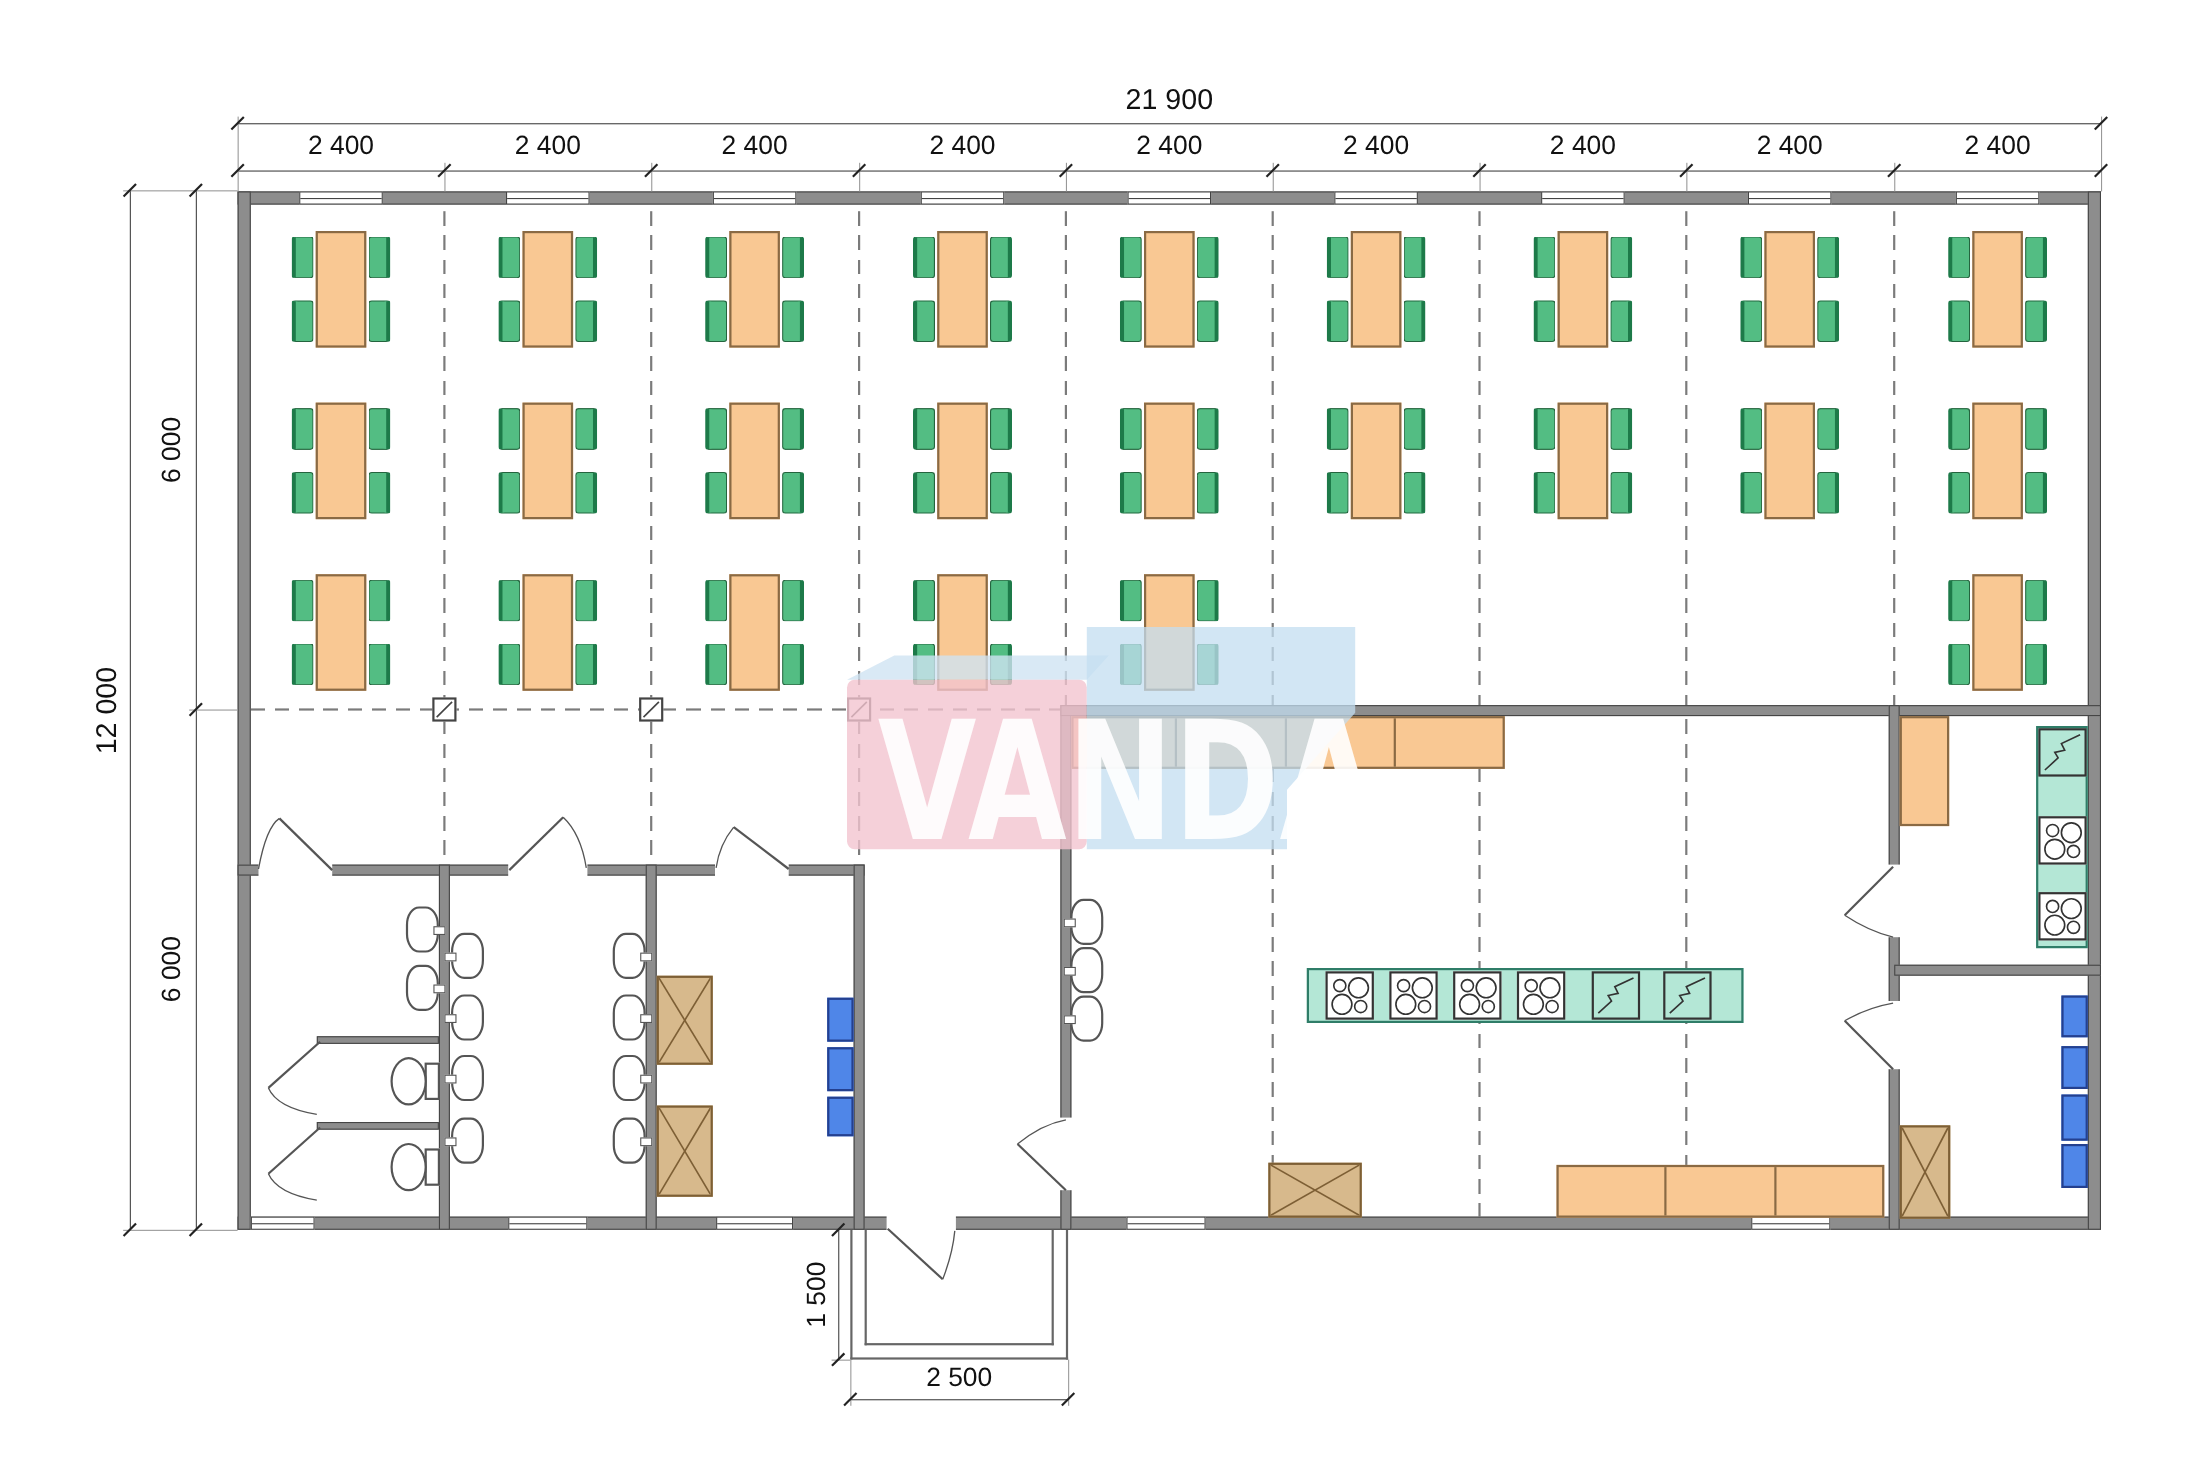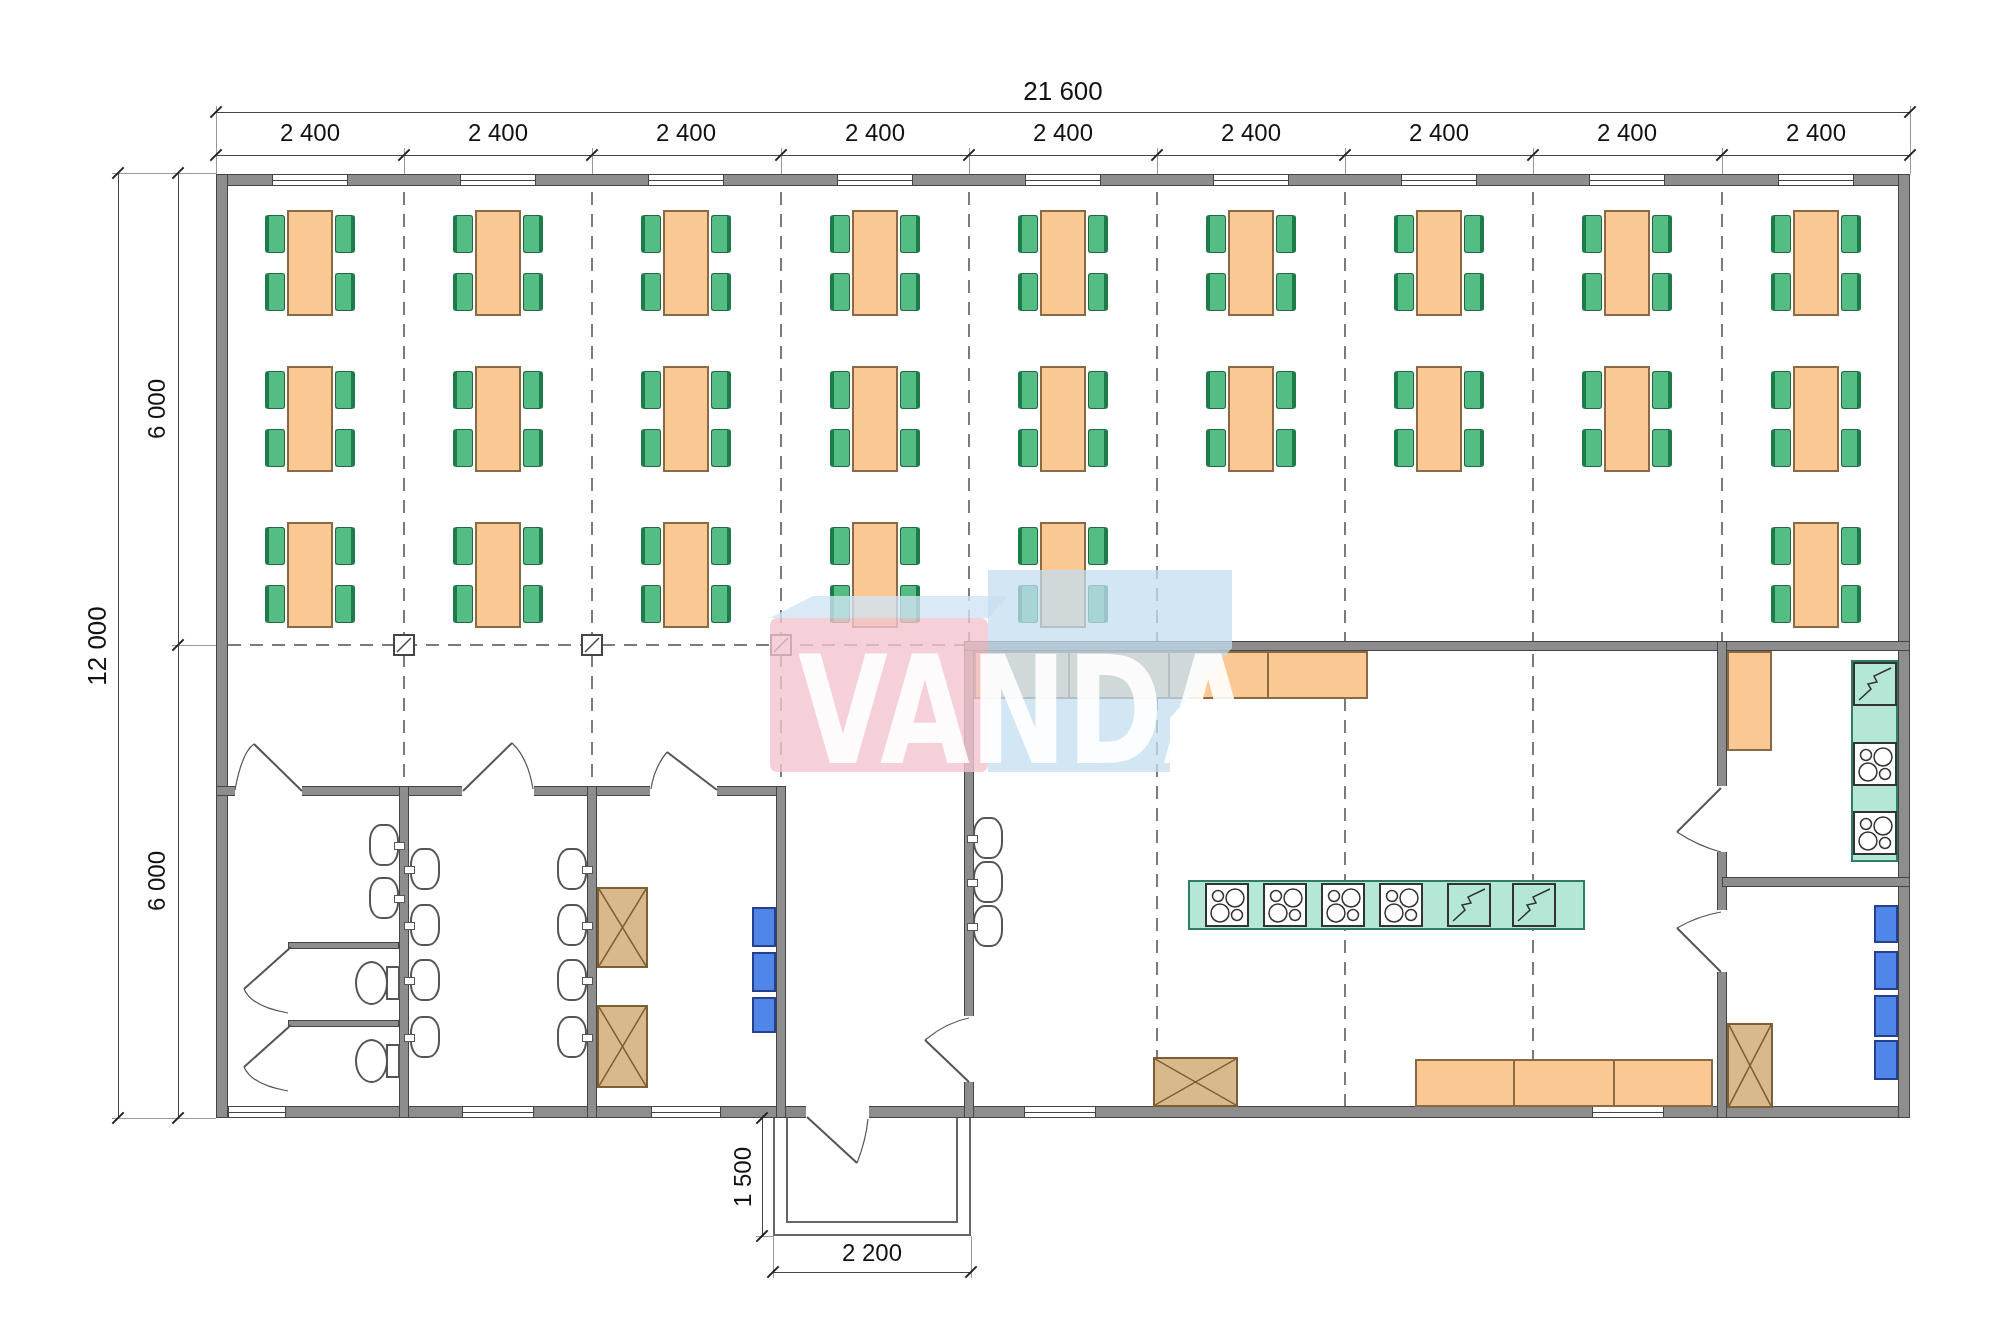--- a/index.html
+++ b/index.html
@@ -524,35 +524,35 @@
       <div class="slash" style="left: 1910px; top: 155px; width: 16px; height: 2px;"></div>
       <div class="slash" style="left: 118px; top: 173px; width: 16px; height: 2px;"></div>
       <div class="slash" style="left: 118px; top: 1118px; width: 16px; height: 2px;"></div>
       <div class="slash" style="left: 178px; top: 173px; width: 16px; height: 2px;"></div>
       <div class="slash" style="left: 178px; top: 645px; width: 16px; height: 2px;"></div>
       <div class="slash" style="left: 178px; top: 1118px; width: 16px; height: 2px;"></div>
       <div class="slash" style="left: 762px; top: 1118px; width: 16px; height: 2px;"></div>
       <div class="slash" style="left: 762px; top: 1236px; width: 16px; height: 2px;"></div>
       <div class="slash" style="left: 773px; top: 1272px; width: 16px; height: 2px;"></div>
       <div class="slash" style="left: 971px; top: 1272px; width: 16px; height: 2px;"></div>
-      <div class="dimlabel" style="left: 1063px; top: 91px; font-size: 26px;">21 600</div>
+      <div class="dimlabel" style="left: 1063px; top: 91px; font-size: 26px;">21 900</div>
       <div class="dimlabel" style="left: 310px; top: 133px; font-size: 24px;">2 400</div>
       <div class="dimlabel" style="left: 498px; top: 133px; font-size: 24px;">2 400</div>
       <div class="dimlabel" style="left: 686px; top: 133px; font-size: 24px;">2 400</div>
       <div class="dimlabel" style="left: 875px; top: 133px; font-size: 24px;">2 400</div>
       <div class="dimlabel" style="left: 1063px; top: 133px; font-size: 24px;">2 400</div>
       <div class="dimlabel" style="left: 1251px; top: 133px; font-size: 24px;">2 400</div>
       <div class="dimlabel" style="left: 1439px; top: 133px; font-size: 24px;">2 400</div>
       <div class="dimlabel" style="left: 1627px; top: 133px; font-size: 24px;">2 400</div>
       <div class="dimlabel" style="left: 1816px; top: 133px; font-size: 24px;">2 400</div>
       <div class="dimlabel rot" style="left: 97px; top: 646px; font-size: 26px;">12 000</div>
       <div class="dimlabel rot" style="left: 157px; top: 409px; font-size: 24px;">6 000</div>
       <div class="dimlabel rot" style="left: 157px; top: 881px; font-size: 24px;">6 000</div>
       <div class="dimlabel rot" style="left: 743px; top: 1177px; font-size: 24px;">1 500</div>
-      <div class="dimlabel" style="left: 872px; top: 1253px; font-size: 24px;">2 200</div>
+      <div class="dimlabel" style="left: 872px; top: 1253px; font-size: 24px;">2 500</div>
     </div>
 
   <svg class="overlay" width="2000" height="1338" style="z-index:50">
     <polygon points="770,618 813,596 1008,596 988,618" fill="#cfe4f2" fill-opacity="0.8"></polygon>
     <rect x="770" y="618" width="218" height="154" rx="7" fill="#f3c4cf" fill-opacity="0.8"></rect>
     <polygon points="988,570 1232,570 1232,648 1170,718 1170,772 988,772" fill="#c3ddf0" fill-opacity="0.75"></polygon>
     <text x="798" y="763" textLength="455" lengthAdjust="spacingAndGlyphs" font-family="DejaVu Sans, sans-serif" font-size="150" font-weight="bold" fill="#ffffff" fill-opacity="0.9">VANDA</text>
   </svg>
 </div>
 

